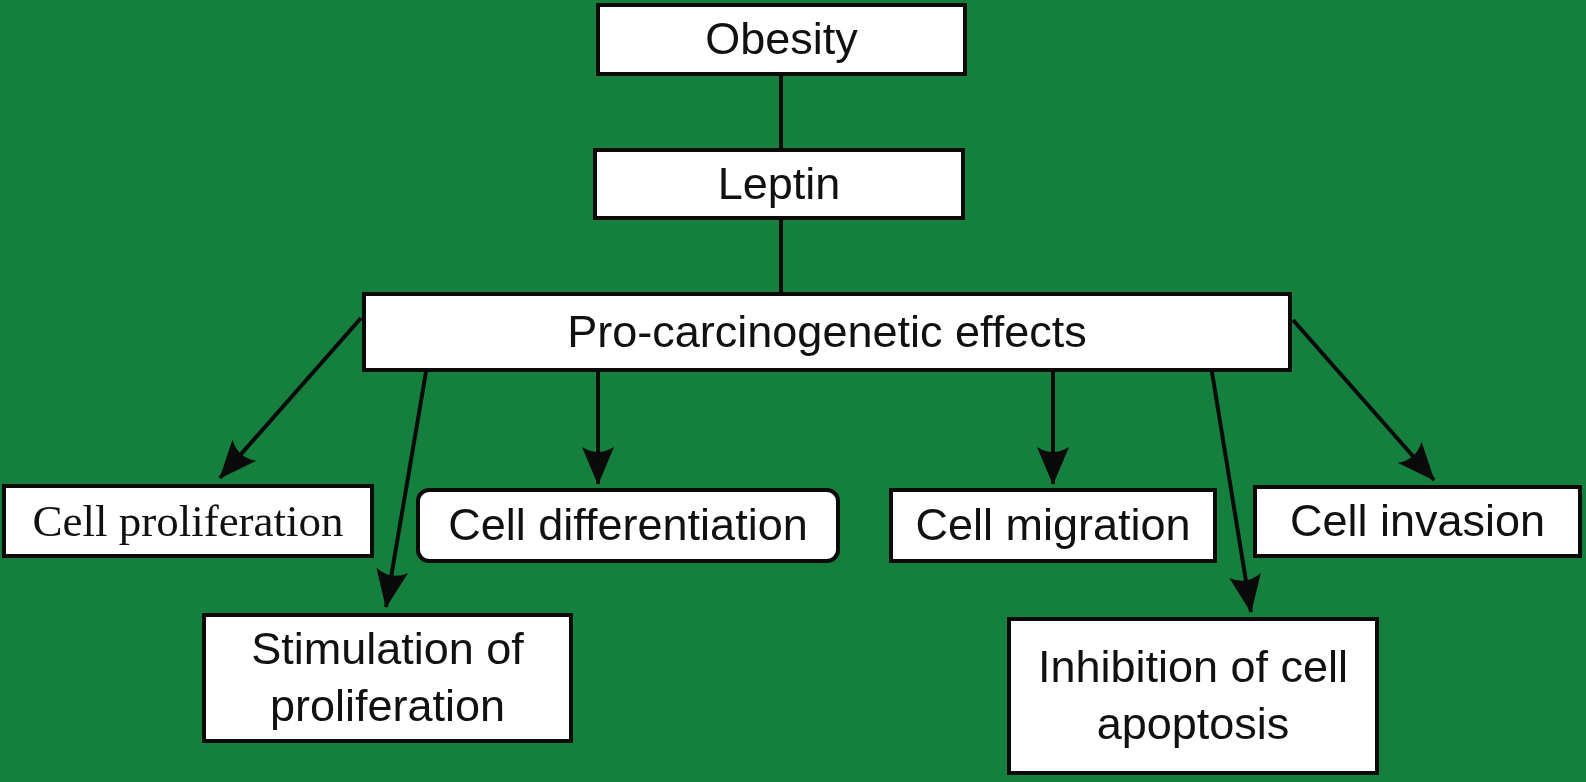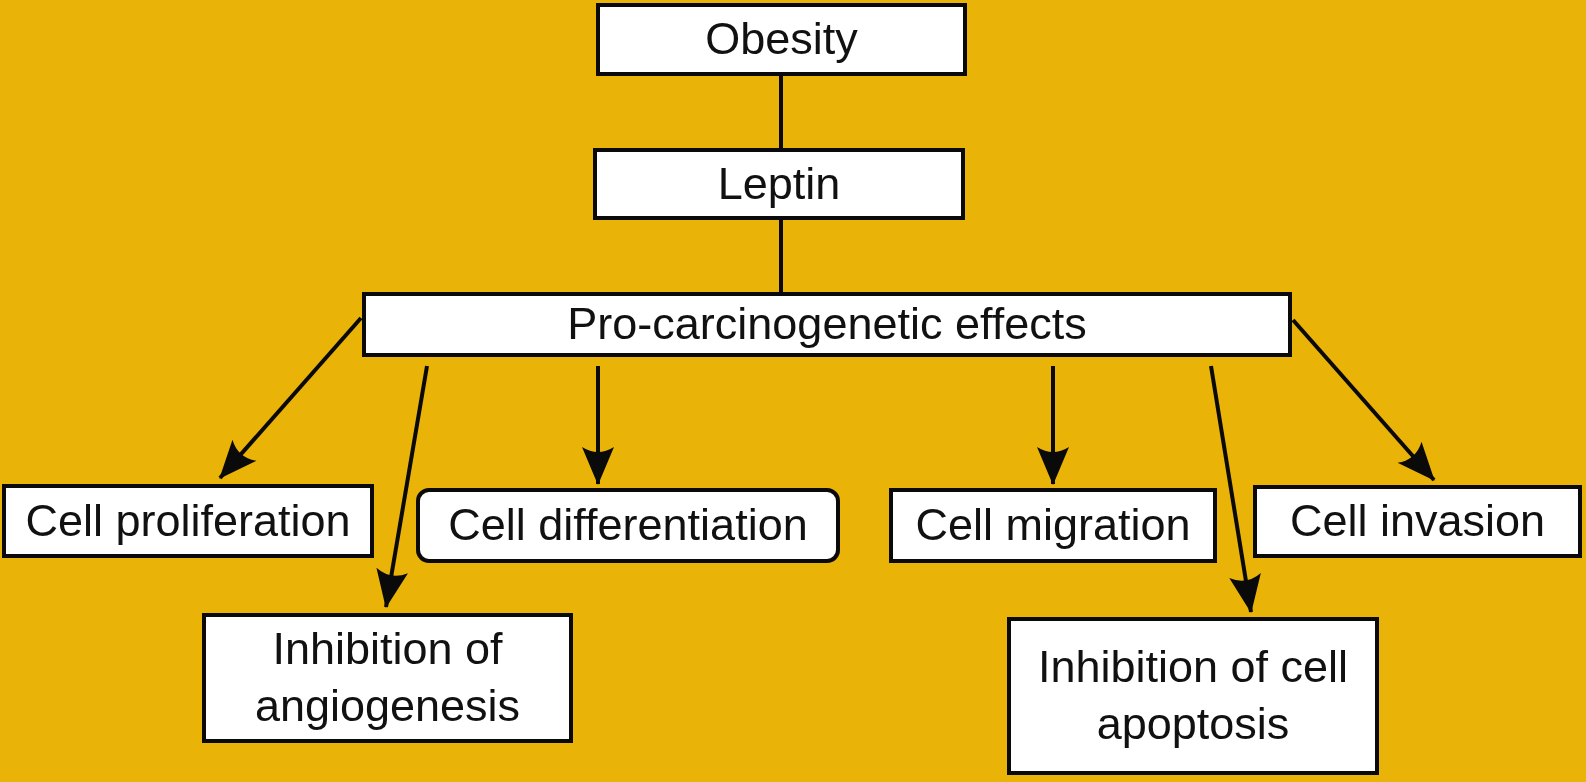--- a/index.html
+++ b/index.html
@@ -4,21 +4,21 @@
 <style>
   html, body {
     margin: 0;
     padding: 0;
     background: #ffffff;
   }
   .canvas {
     position: relative;
     width: 1586px;
     height: 782px;
-    background: #eab308;
+    background: #15803d;
     font-family: "Liberation Sans", "DejaVu Sans", sans-serif;
     overflow: hidden;
   }
   .connector-layer {
     position: absolute;
     left: 0;
     top: 0;
     width: 1586px;
     height: 782px;
     pointer-events: none;
@@ -34,22 +34,22 @@
     text-align: center;
     font-size: 45px;
     line-height: 1.26;
     color: #111111;
     padding: 0 10px;
     white-space: normal;
   }
   
   .node-obesity        { left: 596px;  top: 3px;   width: 371px; height: 73px; }
   .node-leptin         { left: 593px;  top: 148px; width: 372px; height: 72px; justify-content: center; }
-  .node-pro            { left: 362px;  top: 292px; width: 930px; height: 65px; }
-  .node-proliferation  { left: 2px;    top: 484px; width: 372px; height: 74px; }
+  .node-pro            { left: 362px;  top: 292px; width: 930px; height: 80px; }
+  .node-proliferation  { left: 2px;    top: 484px; width: 372px; height: 74px; font-family: Liberation Serif, serif; }
   .node-differentiation{ left: 416px;  top: 488px; width: 424px; height: 75px; border-radius: 13px; }
   .node-migration      { left: 889px;  top: 488px; width: 328px; height: 75px; }
   .node-invasion       { left: 1253px; top: 485px; width: 329px; height: 73px; }
   .node-stimulation    { left: 202px;  top: 613px; width: 371px; height: 130px; }
   .node-inhibition     { left: 1007px; top: 617px; width: 372px; height: 158px; }
 </style>
 </head>
 <body>
 
 <div class="canvas">
@@ -94,20 +94,20 @@
 
   <div class="node node-migration">
     <span>Cell migration</span>
   </div>
 
   <div class="node node-invasion">
     <span>Cell invasion</span>
   </div>
 
   <div class="node node-stimulation">
-    <span>Inhibition of angiogenesis</span>
+    <span>Stimulation of proliferation</span>
   </div>
 
   <div class="node node-inhibition">
     <span>Inhibition of cell apoptosis</span>
   </div>
 
 </div>
 
 </body></html>

